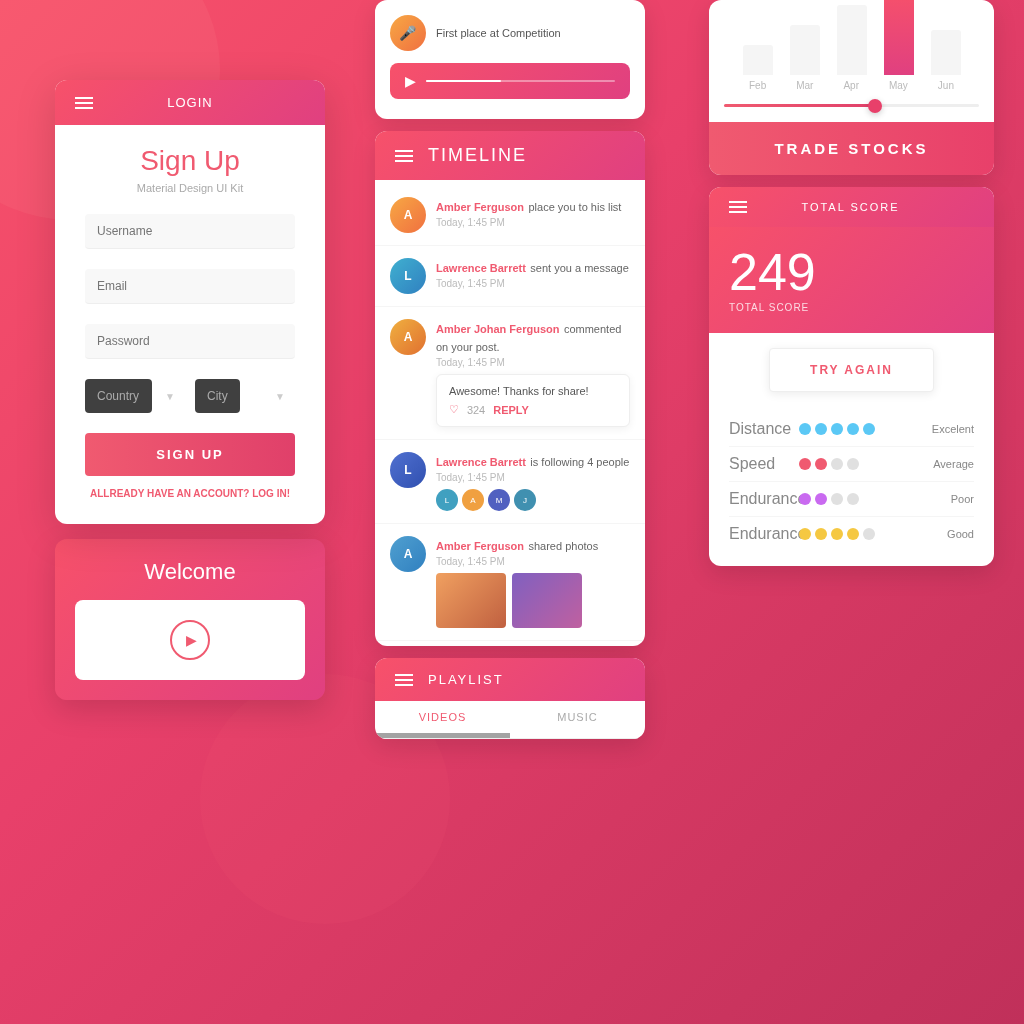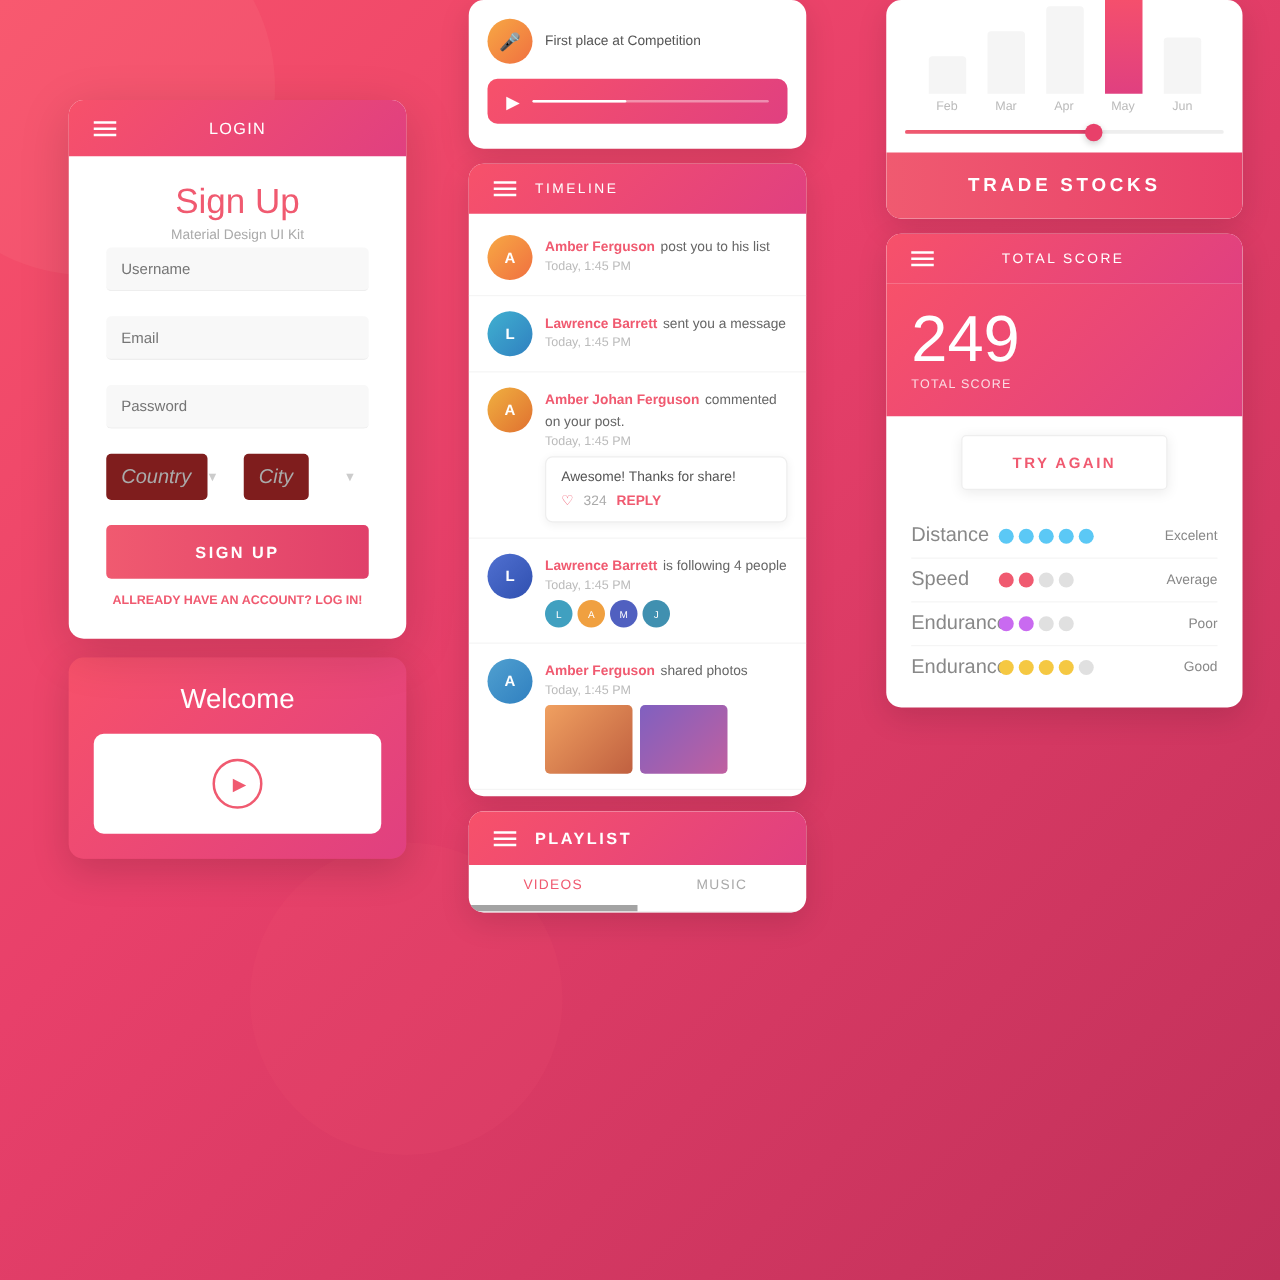--- a/index.html
+++ b/index.html
@@ -68,43 +68,42 @@
     .login-title-bar {
       color: white; font-size: 13px; font-weight: 500; letter-spacing: 1px;
     }
 
     .signup-heading {
       text-align: center; margin: 10px 0 5px;
       font-size: 28px; font-weight: 300; color: #f05a70;
     }
 
     .signup-subtitle {
-      text-align: center; font-size: 11px; color: #aaa; margin-bottom: 4px;
+      text-align: center; font-size: 11px; color: #aaa; margin-bottom: 20px;
     }
 
     .form-input {
       width: 100%; padding: 10px 12px;
       border: none; border-bottom: 1px solid #eee;
       background: #f8f8f8; border-radius: 4px;
       font-size: 12px; color: #aaa;
       margin-bottom: 20px;
       outline: none;
     }
 
     .form-row {
       display: flex; gap: 10px; margin-bottom: 10px;
     }
 
     .form-select {
       flex: 1; padding: 10px 12px;
-      border: none; background: #7f1d1d; border-radius: 4px;
-      font-size: 16px; color: #aaa;
+      border: none; background: #404040; border-radius: 4px;
+      font-size: 12px; color: #aaa;
       appearance: none;
       outline: none;
-      font-style: italic;
     }
 
     .select-wrapper {
       flex: 1; position: relative;
     }
 
     .select-arrow {
       position: absolute; right: 10px; top: 50%; transform: translateY(-50%);
       color: #ccc; font-size: 10px; pointer-events: none;
     }
@@ -201,21 +200,21 @@
       box-shadow: 0 8px 25px rgba(0,0,0,0.12);
       overflow: hidden;
     }
 
     .timeline-header {
       background: linear-gradient(135deg, #f7516a, #e04080);
       padding: 14px 20px;
       display: flex; align-items: center; gap: 15px;
     }
 
-    .timeline-title { color: white; font-size: 11px; letter-spacing: 2px; font-weight: 500; }
+    .timeline-title { color: white; font-size: 18px; letter-spacing: 2px; font-weight: 500; }
 
     .timeline-items { padding: 5px 0; }
 
     .timeline-item {
       display: flex; align-items: flex-start;
       padding: 12px 15px; border-bottom: 1px solid #f5f5f5;
       position: relative;
     }
 
     .tl-avatar {
@@ -265,21 +264,21 @@
       box-shadow: 0 8px 25px rgba(0,0,0,0.12);
       overflow: hidden; margin-top: 12px;
     }
 
     .playlist-header {
       background: linear-gradient(135deg, #f7516a, #e04080);
       padding: 14px 20px;
       display: flex; align-items: center; gap: 15px;
     }
 
-    .playlist-title { color: white; font-size: 13px; letter-spacing: 2px; font-weight: 700; }
+    .playlist-title { color: white; font-size: 13px; letter-spacing: 2px; font-weight: 400; }
 
     .playlist-tabs {
       display: flex; border-bottom: 1px solid #eee;
     }
     .playlist-tab {
       flex: 1; text-align: center; padding: 10px;
       font-size: 11px; color: #aaa; letter-spacing: 1px; cursor: pointer;
     }
     .playlist-tab.active { color: #f05a70; border-bottom: 5px solid #a3a3a3; }
 
@@ -494,21 +493,21 @@
       <span class="timeline-title">TIMELINE</span>
     </div>
 
     <div class="timeline-items">
 
       <div class="timeline-item">
         <div class="tl-avatar" style="background:linear-gradient(135deg,#f7a844,#f07040)">A</div>
         <div class="tl-content">
           <div>
             <span class="tl-name">Amber Ferguson</span>
-            <span class="tl-text"> post you to his list</span>
+            <span class="tl-text"> place you to his list</span>
           </div>
           <div class="tl-time">Today, 1:45 PM</div>
         </div>
       </div>
 
       <div class="timeline-item">
         <div class="tl-avatar" style="background:linear-gradient(135deg,#40b0d0,#3080c0)">L</div>
         <div class="tl-content">
           <div>
             <span class="tl-name">Lawrence Barrett</span>

